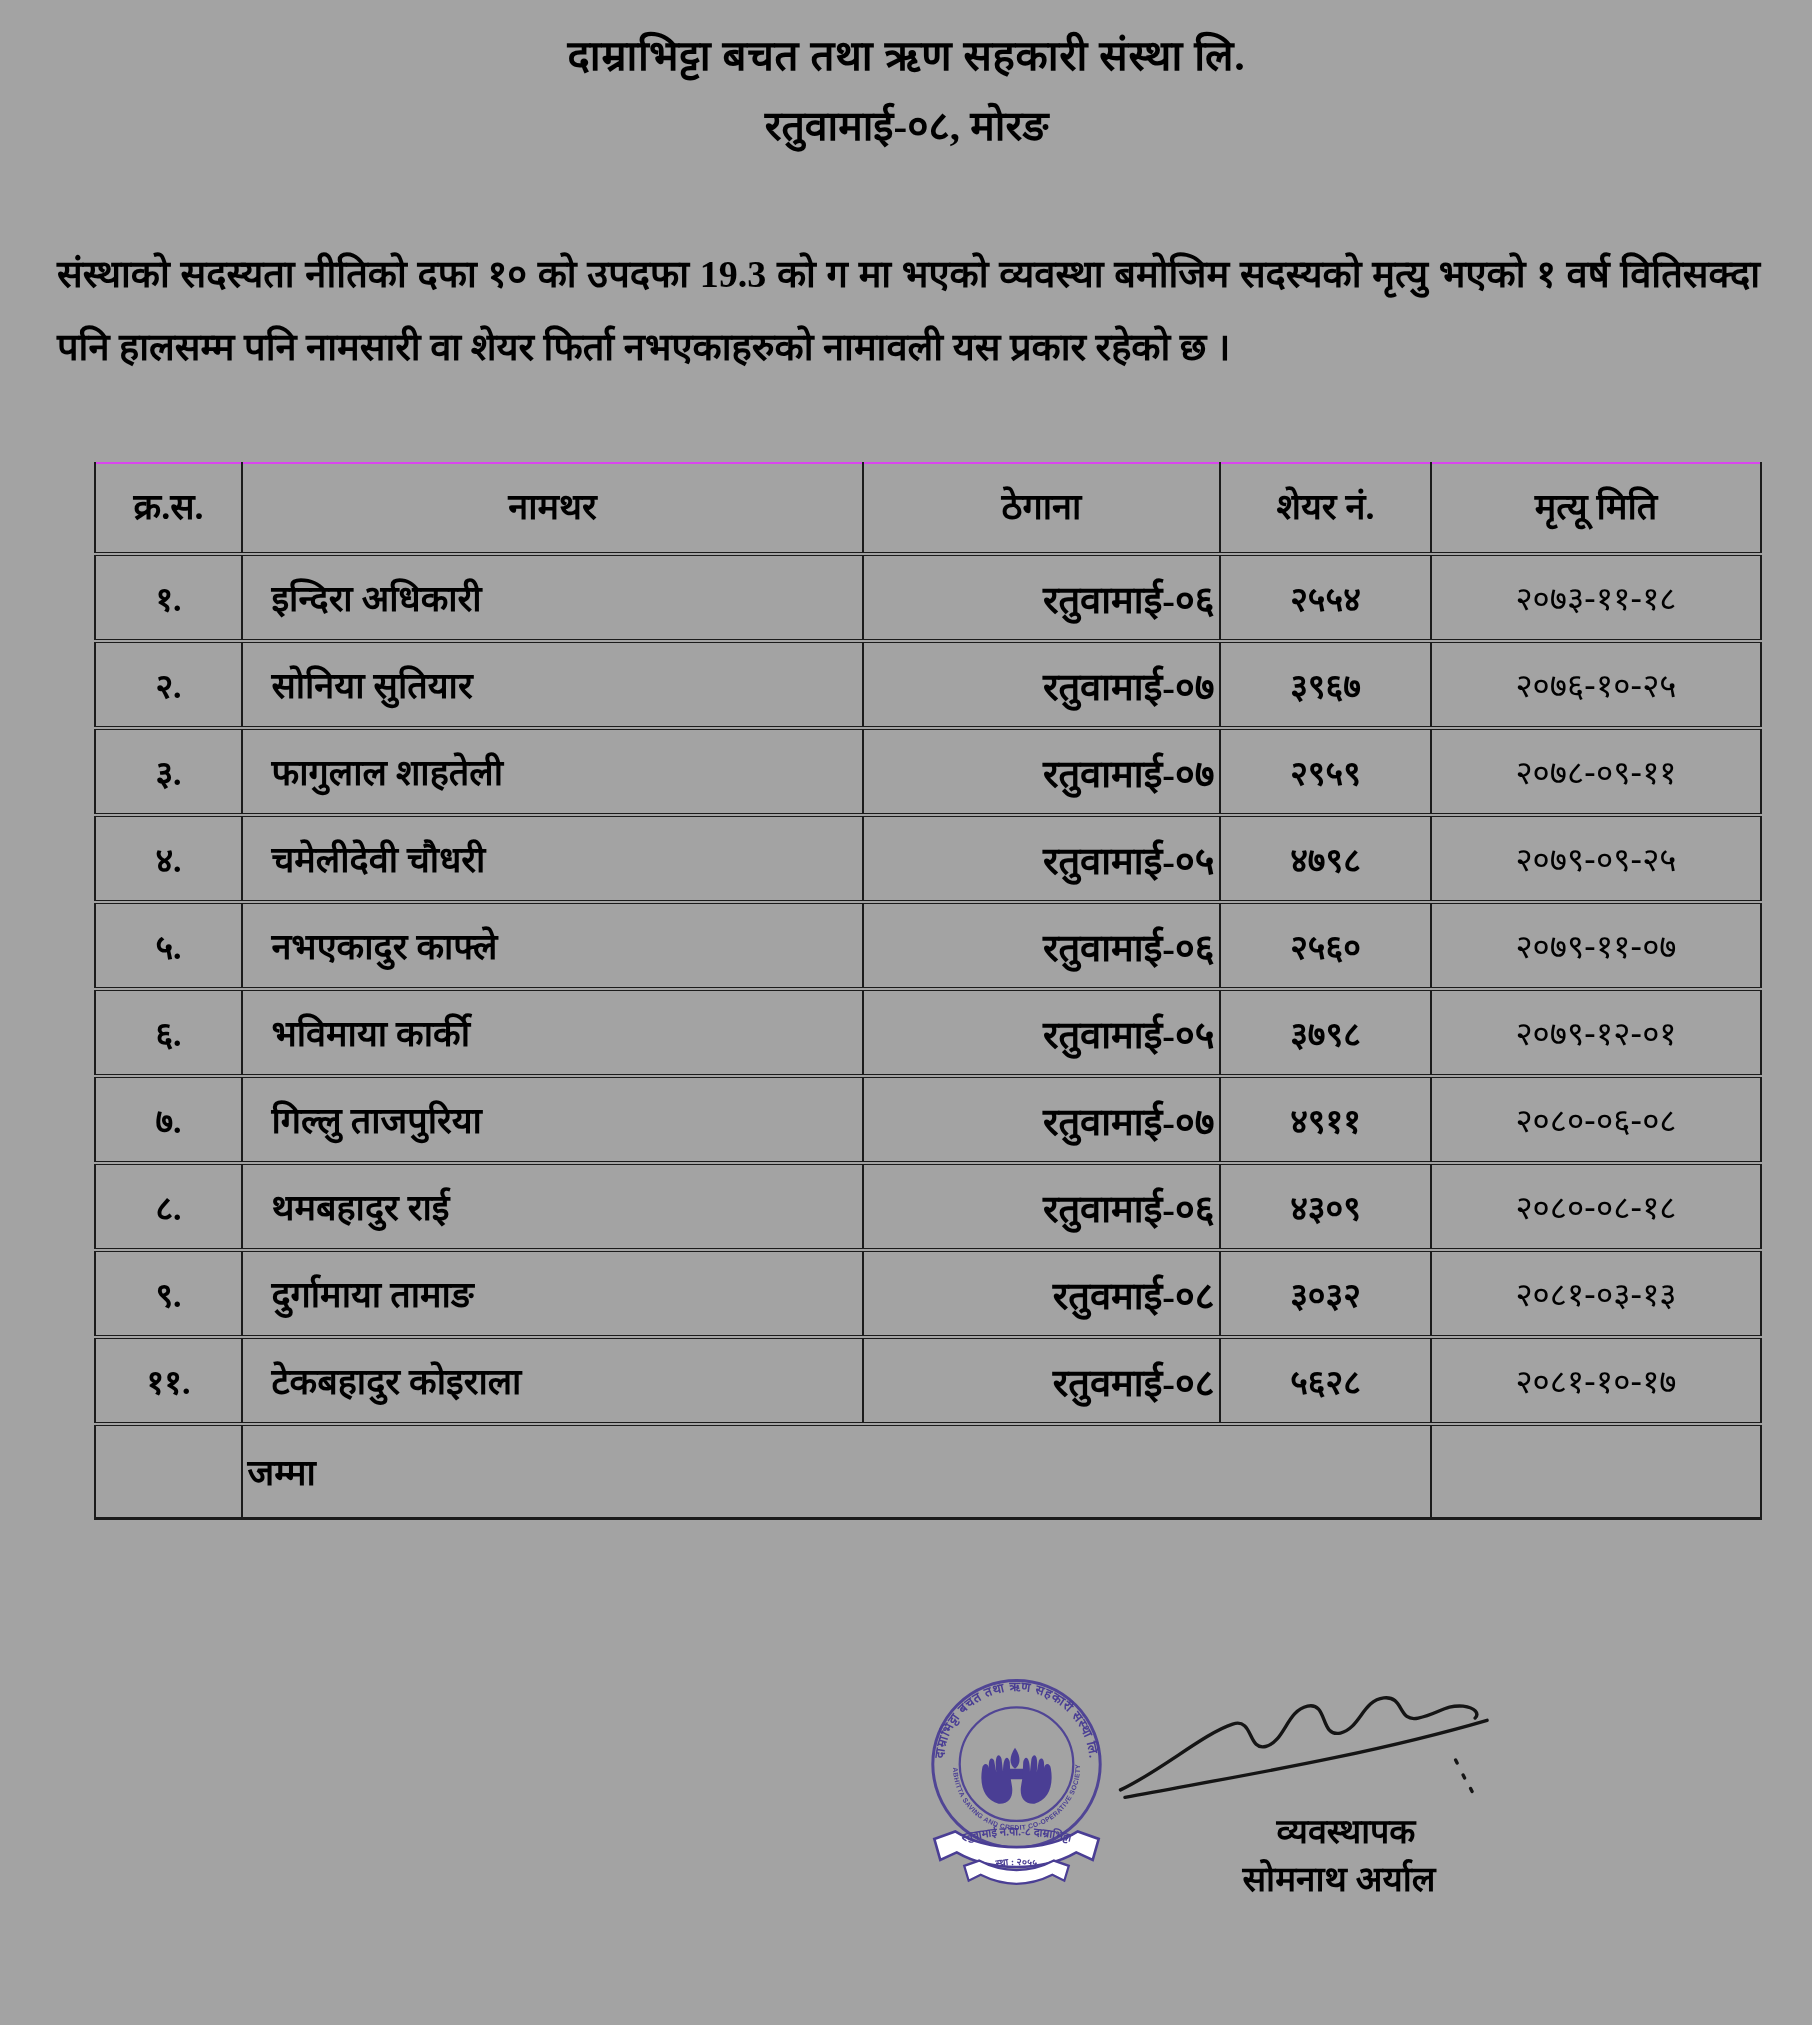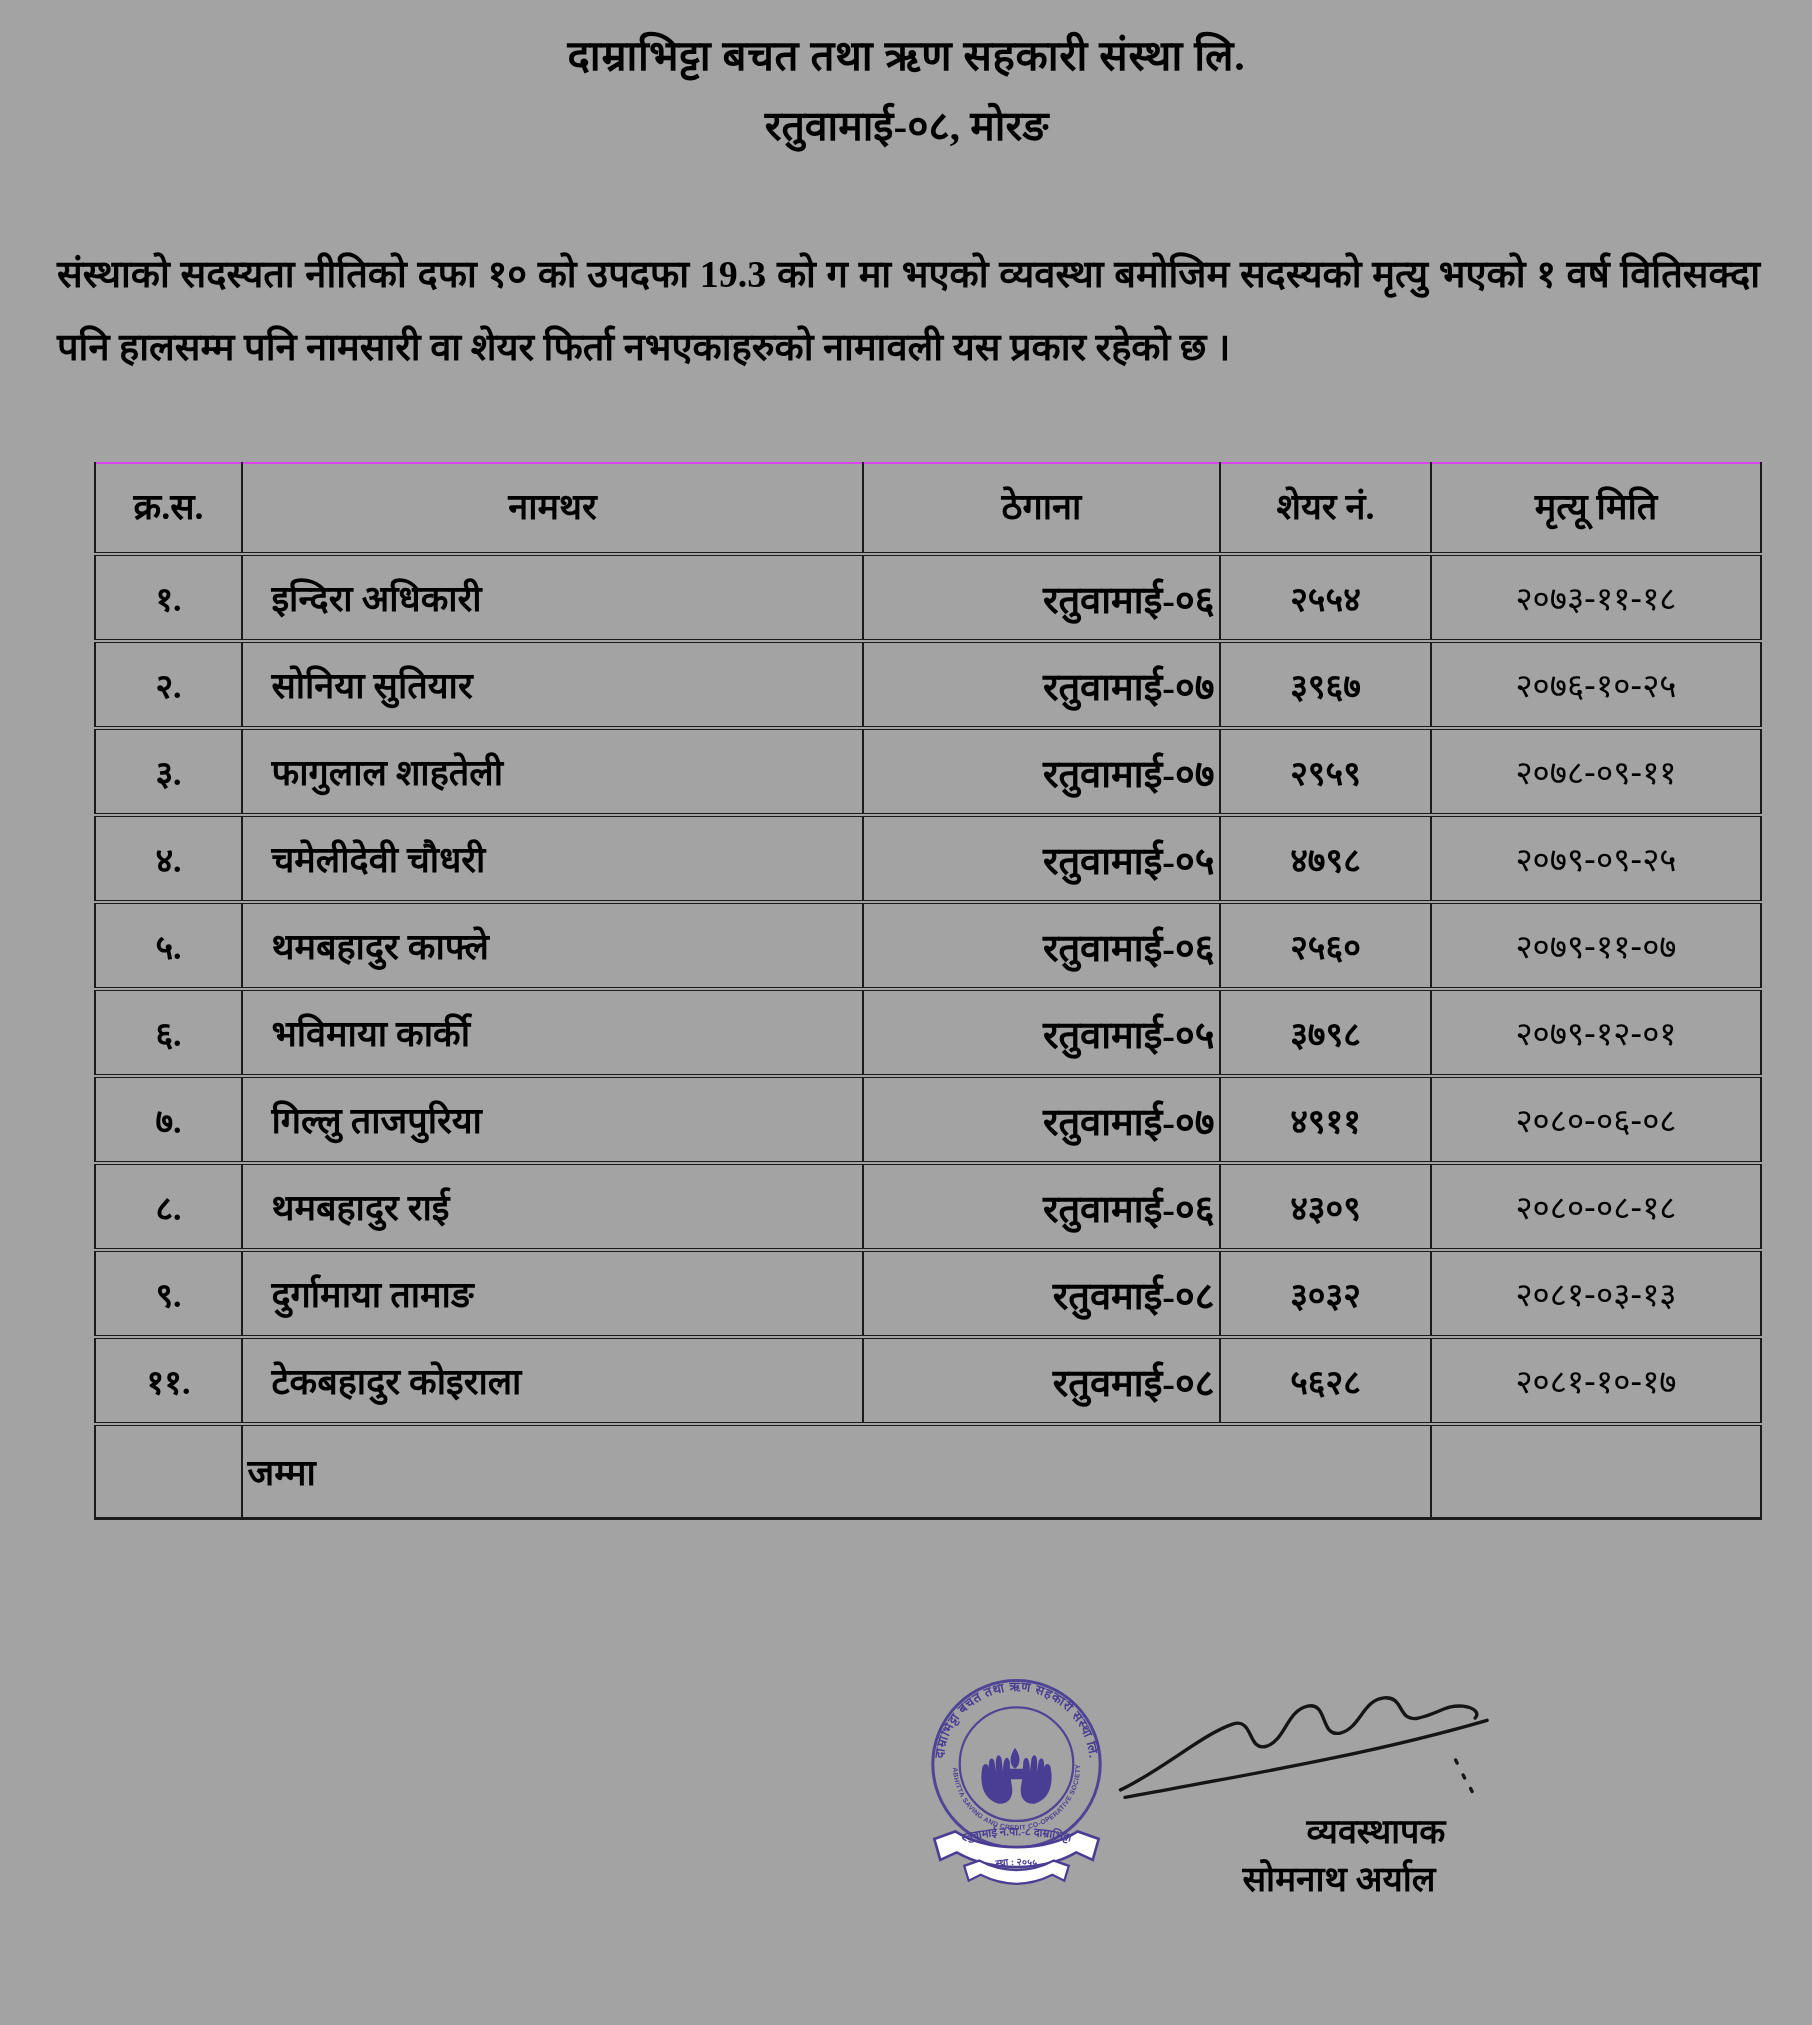--- a/index.html
+++ b/index.html
@@ -42,21 +42,21 @@
   .cell-sn{font-size:34px;font-weight:700;text-align:center;}
   .cell-name{font-size:36px;font-weight:700;text-align:left;padding-left:28.4px !important;}
   .cell-address{font-size:38px;font-weight:700;text-align:right;}
   .cell-share{font-size:34px;font-weight:700;text-align:center;font-family:"DejaVu Sans",sans-serif;}
   .cell-date{font-size:33px;font-weight:400;text-align:center;font-family:"DejaVu Sans",sans-serif;}
   .cell-total{font-size:36px;font-weight:700;text-align:left;}
   .footer{position:absolute;top:1665px;left:0;width:100%;height:254px;}
   .stamp-wrap{position:absolute;left:919px;top:7.5px;width:195px;height:213px;}
   .sign-wrap{position:absolute;left:1107px;top:13.5px;width:404px;height:135px;}
   .designation{
-    position:absolute;left:1204px;top:142px;width:344px;
+    position:absolute;left:1174px;top:142px;width:344px;
     text-align:center;font-size:34px;font-weight:700;
   }
   .manager-name{
     position:absolute;left:1137px;top:189px;width:404px;
     text-align:center;font-size:35px;font-weight:700;
   }
 </style>
 </head>
 <body>
 
@@ -106,21 +106,21 @@
     </tr>
     <tr class="data-row">
       <td class="cell-sn">४.</td>
       <td class="cell-name">चमेलीदेवी चौधरी</td>
       <td class="cell-address">रतुवामाई-०५</td>
       <td class="cell-share">४७९८</td>
       <td class="cell-date">२०७९-०९-२५</td>
     </tr>
     <tr class="data-row">
       <td class="cell-sn">५.</td>
-      <td class="cell-name">थमबहादुर काफ्ले</td>
+      <td class="cell-name">नभएकादुर काफ्ले</td>
       <td class="cell-address">रतुवामाई-०६</td>
       <td class="cell-share">२५६०</td>
       <td class="cell-date">२०७९-११-०७</td>
     </tr>
     <tr class="data-row">
       <td class="cell-sn">६.</td>
       <td class="cell-name">भविमाया कार्की</td>
       <td class="cell-address">रतुवामाई-०५</td>
       <td class="cell-share">३७९८</td>
       <td class="cell-date">२०७९-१२-०१</td>

